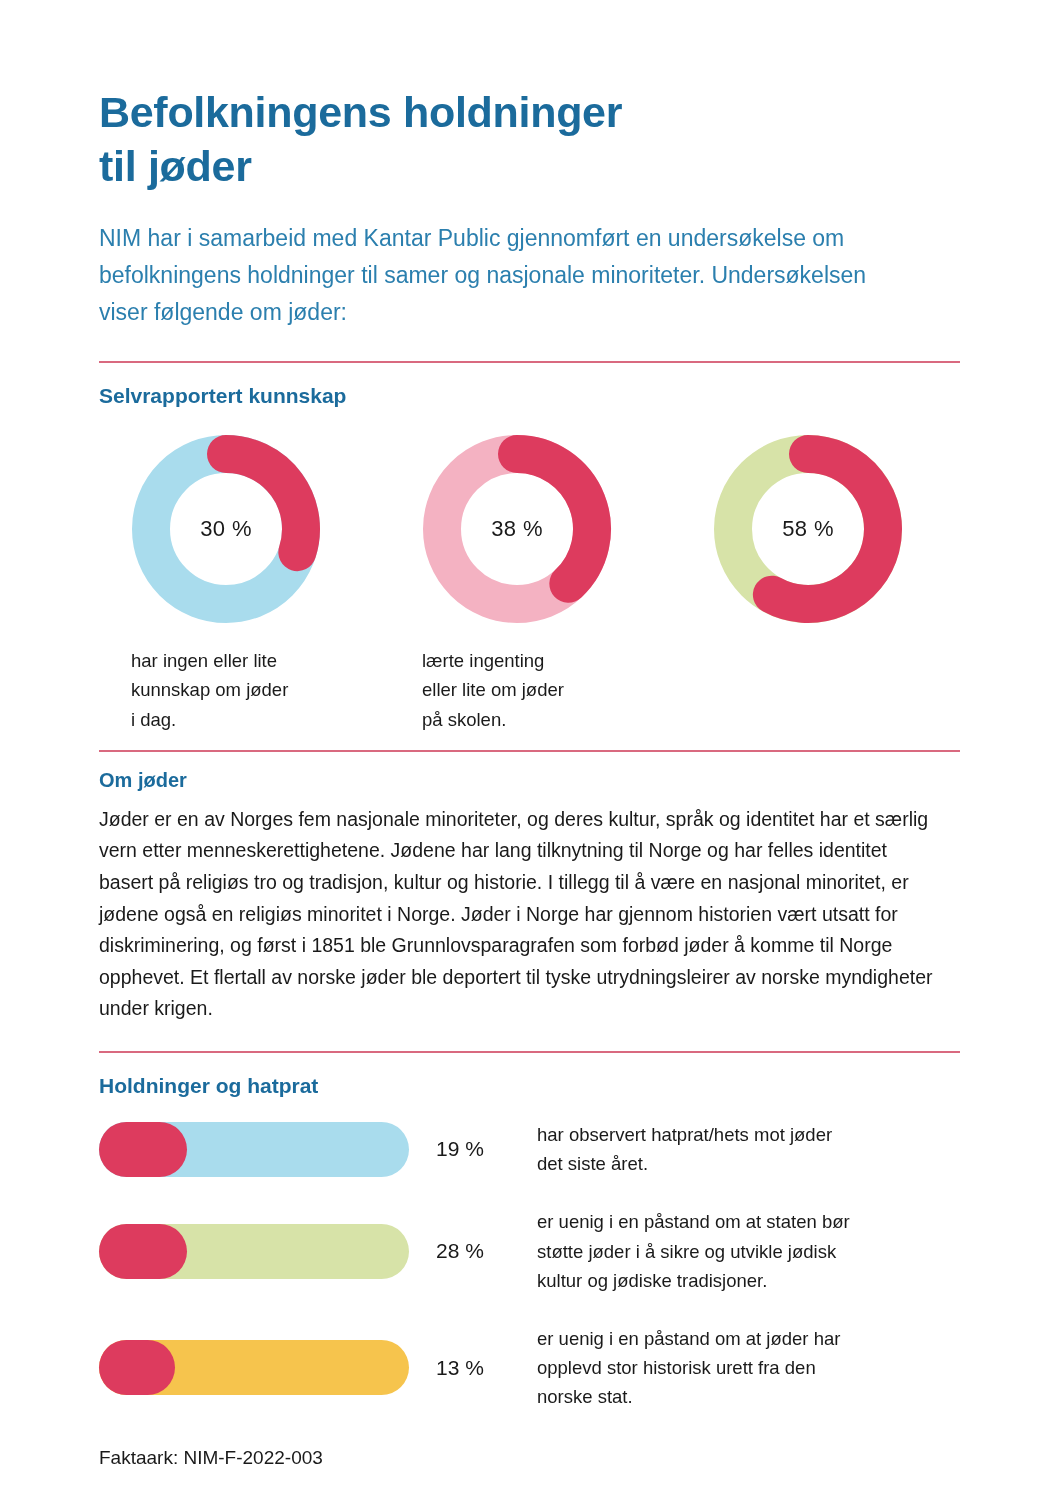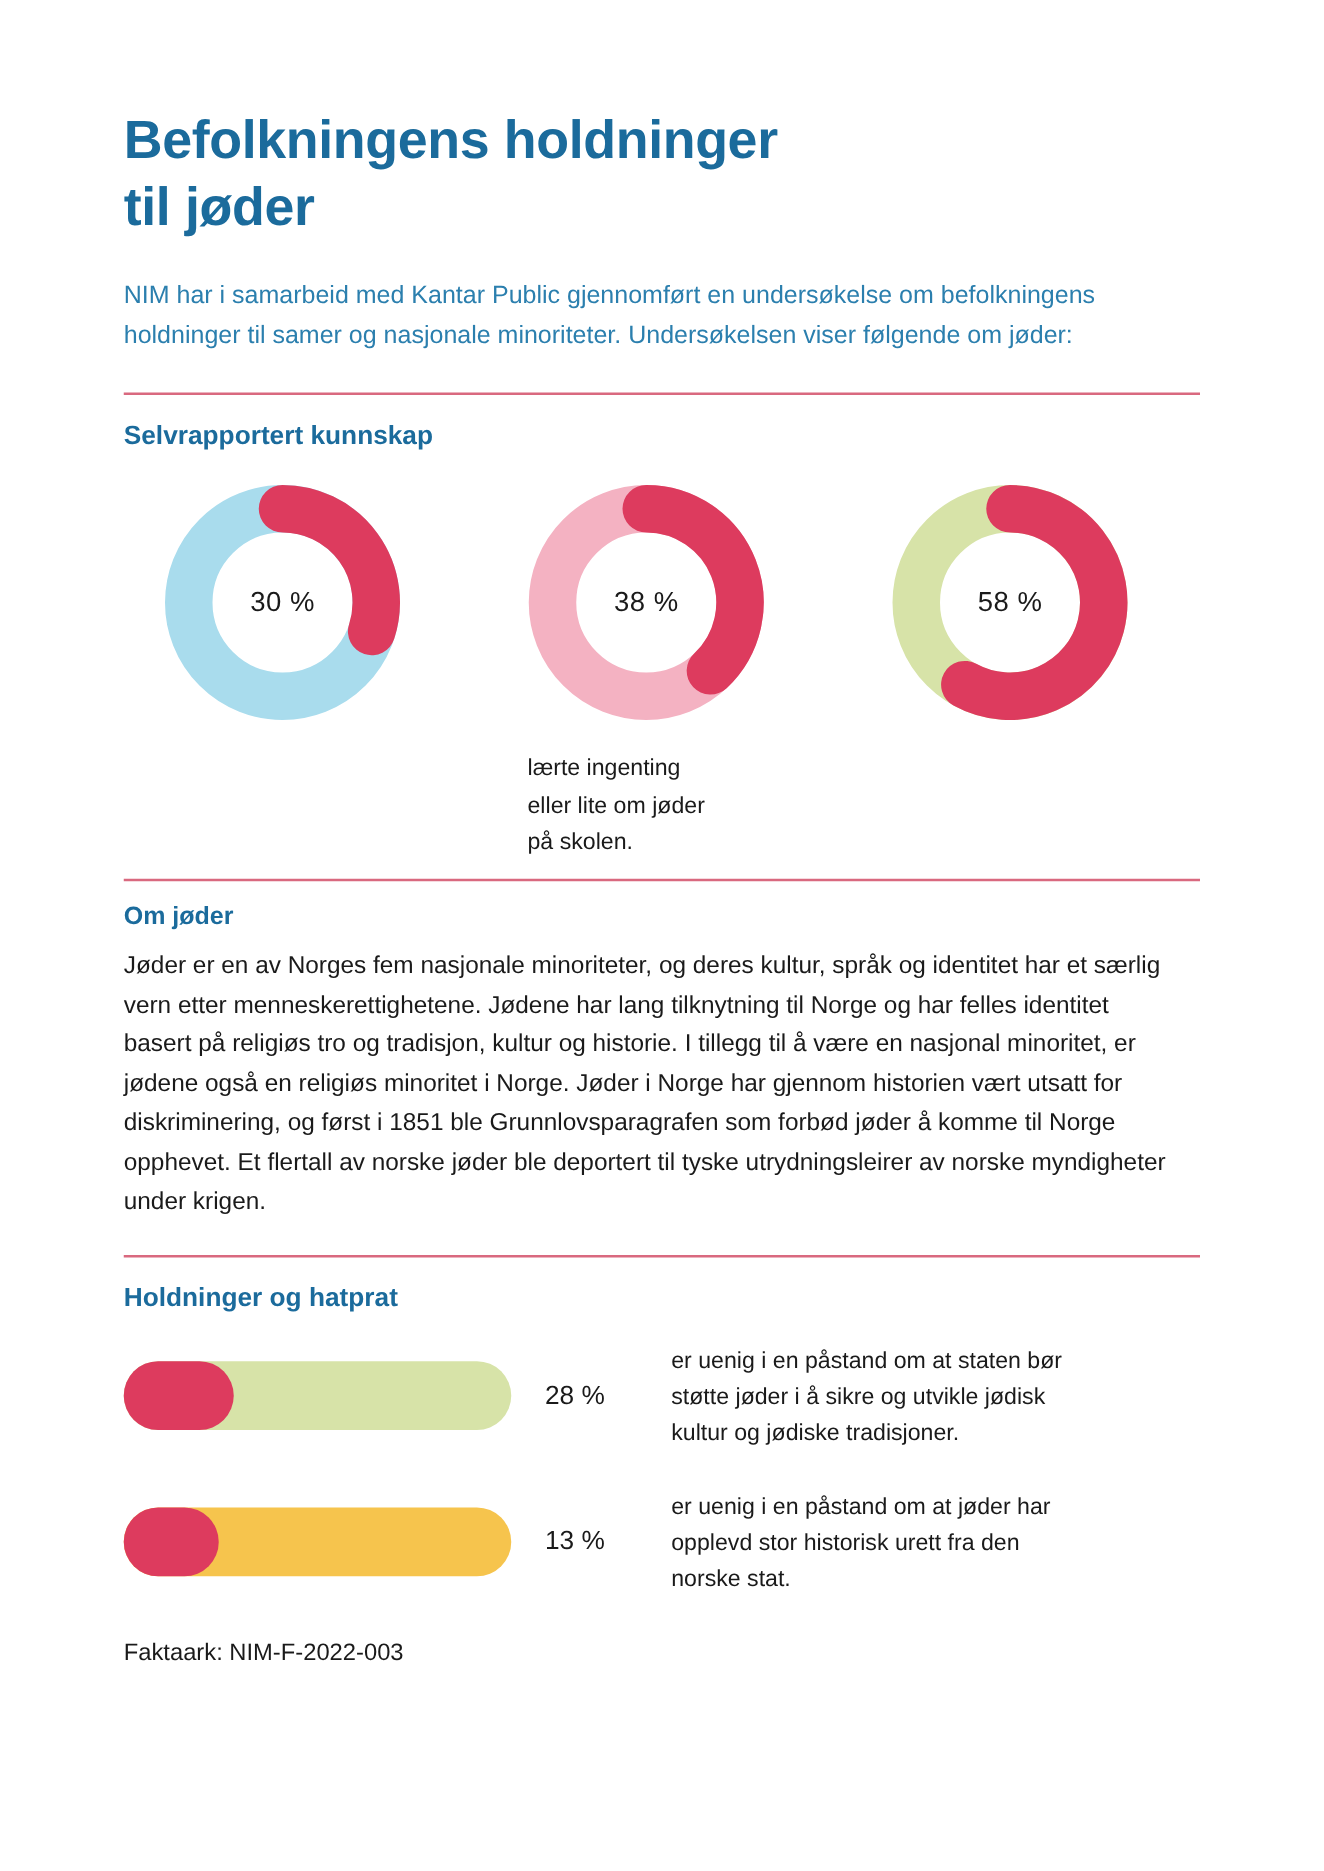--- a/index.html
+++ b/index.html
@@ -29,21 +29,21 @@
     font-size: 43px;
     font-weight: bold;
     line-height: 1.25;
     letter-spacing: -0.3px;
     margin: 0;
     padding-top: 86px;
     white-space: pre-line;
   }
   .intro {
     color: #2b7fae;
-    font-size: 20px;
+    font-size: 23px;
     line-height: 1.62;
     margin: 0;
     padding-top: 26px;
     max-width: 800px;
   }
 
   
   .rule {
     height: 2px;
     background: #d9697f;
@@ -185,20 +185,23 @@
   <div class="donut-row">
 
     <div class="donut-cell">
       <div class="donut-wrap">
         <svg width="190" height="190" viewBox="0 0 190 190">
           <circle cx="95" cy="95" r="75" fill="none" stroke="#a9dced" stroke-width="38"></circle>
           <path id="arc1" fill="none" stroke="#dd3b5e" stroke-width="38" stroke-linecap="round" d="M 95 20 A 75 75 0 0 1 166.3292387221365 118.17627457812105"></path>
         </svg>
         <div class="donut-value">30 %</div>
       </div>
+      <div class="donut-caption">har ingen eller lite
+kunnskap om jøder
+i dag.</div>
     </div>
 
     <div class="donut-cell">
       <div class="donut-wrap">
         <svg width="190" height="190" viewBox="0 0 190 190">
           <circle cx="95" cy="95" r="75" fill="none" stroke="#f4b2c2" stroke-width="38"></circle>
           <path id="arc2" fill="none" stroke="#dd3b5e" stroke-width="38" stroke-linecap="round" d="M 95 20 A 75 75 0 0 1 146.34103294465166 149.67264705660585"></path>
         </svg>
         <div class="donut-value">38 %</div>
       </div>
@@ -224,20 +227,28 @@
   <h2 class="section-head sub">Om jøder</h2>
 
   <p class="body-copy">Jøder er en av Norges fem nasjonale minoriteter, og deres kultur, språk og identitet har et særlig vern etter menneskerettighetene. Jødene har lang tilknytning til Norge og har felles identitet basert på religiøs tro og tradisjon, kultur og historie. I tillegg til å være en nasjonal minoritet, er jødene også en religiøs minoritet i Norge. Jøder i Norge har gjennom historien vært utsatt for diskriminering, og først i 1851 ble Grunnlovsparagrafen som forbød jøder å komme til Norge opphevet. Et flertall av norske jøder ble deportert til tyske utrydningsleirer av norske myndigheter under krigen.</p>
 
   <hr class="rule rule-3">
 
   <h2 class="section-head">Holdninger og hatprat</h2>
 
   <div class="bars">
 
+    <div class="bar-row">
+      <div class="bar-track" style="background:#a9dced">
+        <div class="bar-fill" style="width:88px"></div>
+      </div>
+      <div class="bar-pct">19 %</div>
+      <div class="bar-desc">har observert hatprat/hets mot jøder
+det siste året.</div>
+    </div>
 
     <div class="bar-row">
       <div class="bar-track" style="background:#d7e3a8">
         <div class="bar-fill" style="width:88px"></div>
       </div>
       <div class="bar-pct">28 %</div>
       <div class="bar-desc">er uenig i en påstand om at staten bør
 støtte jøder i å sikre og utvikle jødisk
 kultur og jødiske tradisjoner.</div>
     </div>

